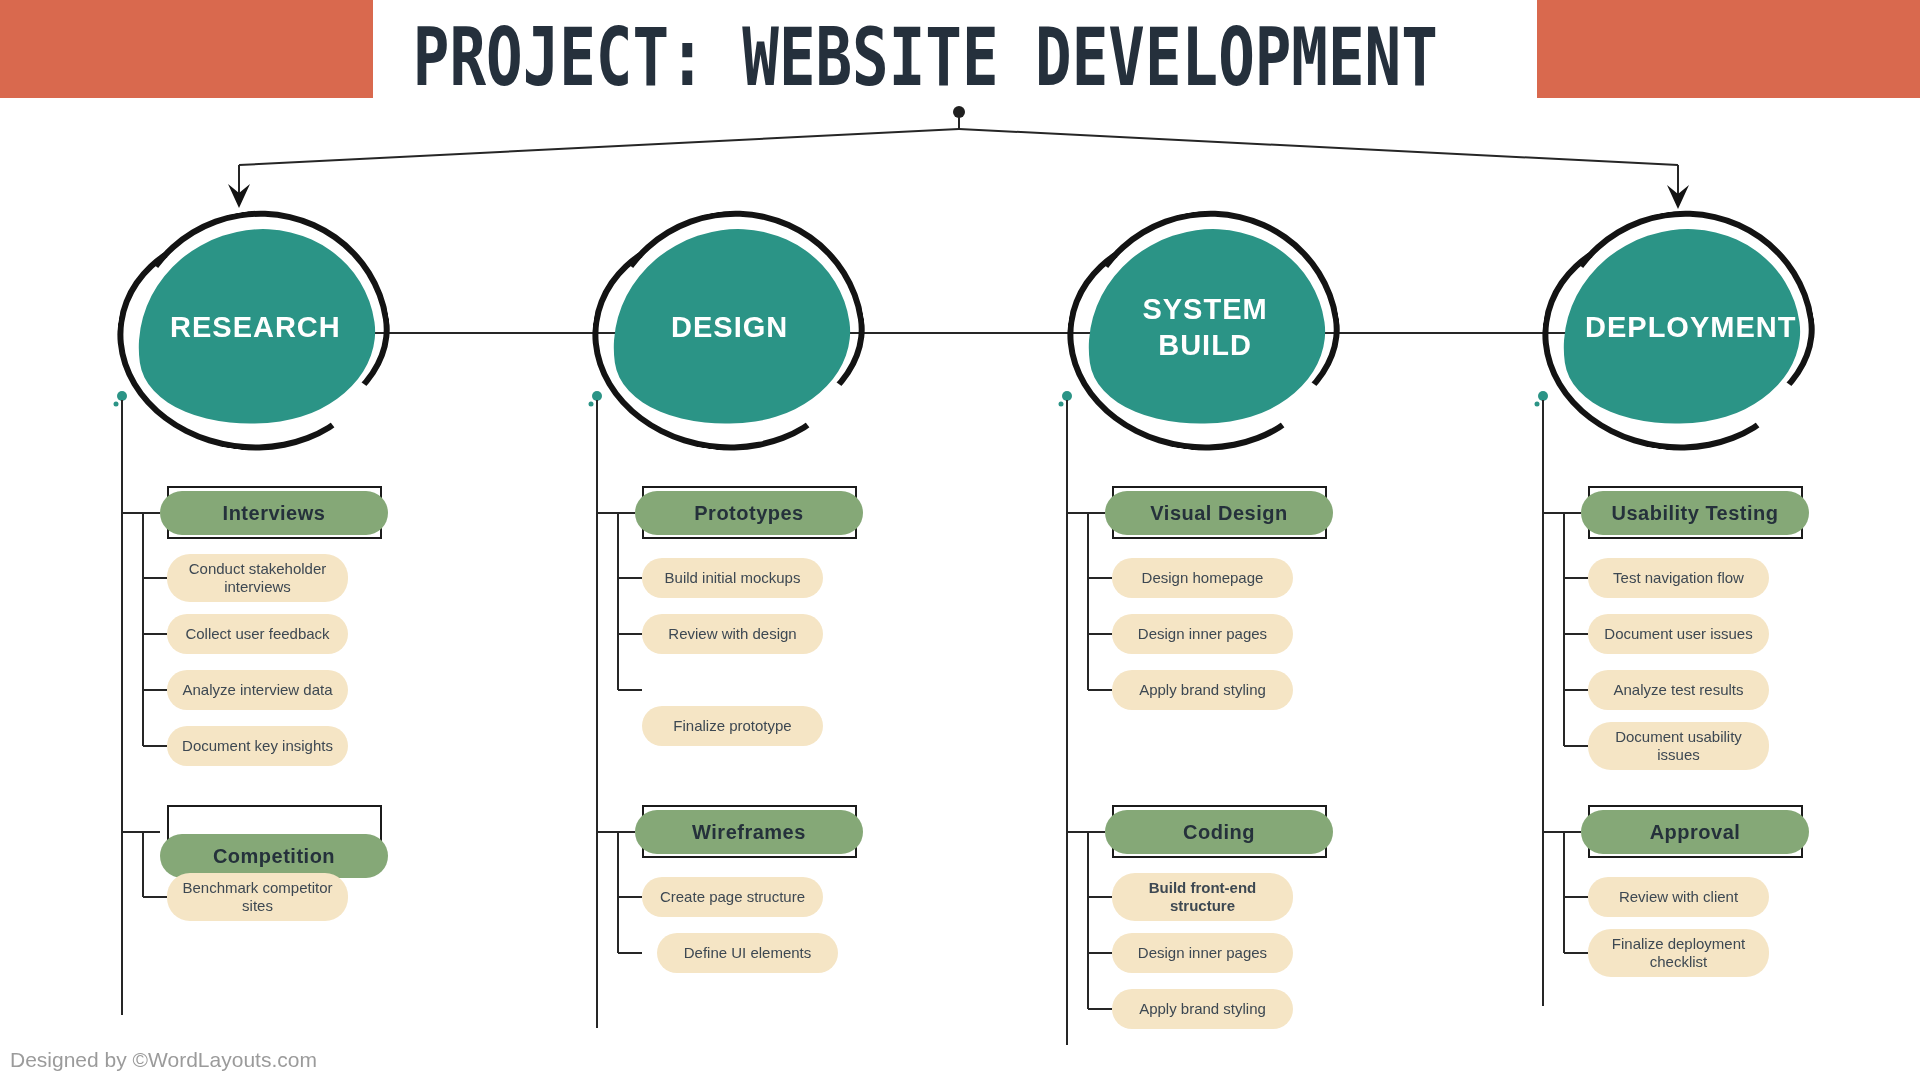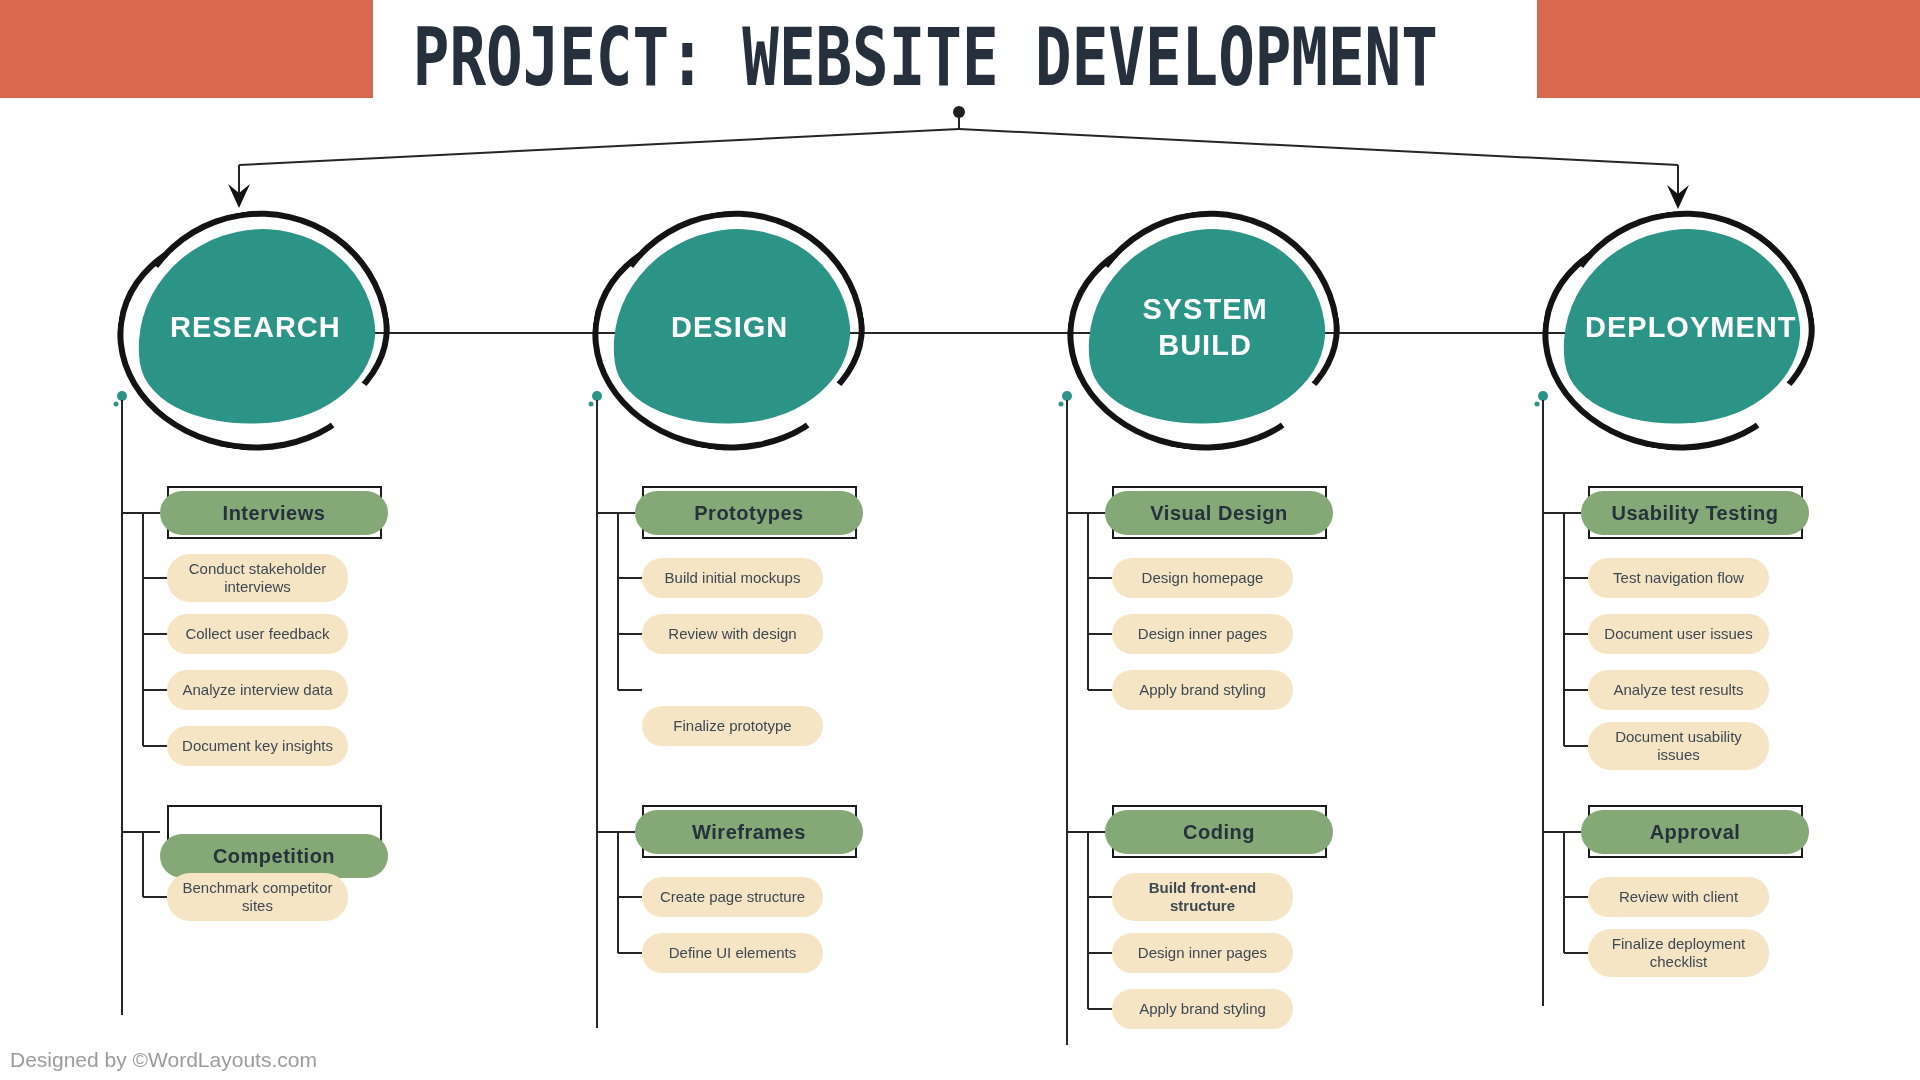--- a/index.html
+++ b/index.html
@@ -147,21 +147,21 @@
       <div class="group-header" style="left: 160px; top: 810px; margin-top: 24px;">Competition</div>
       <div class="task" style="left: 167px; top: 897px;">Benchmark competitor sites</div>
       <div class="group-outline" style="left: 642px; top: 486px;"></div>
       <div class="group-header" style="left: 635px; top: 491px;">Prototypes</div>
       <div class="task" style="left: 642px; top: 578px;">Build initial mockups</div>
       <div class="task" style="left: 642px; top: 634px;">Review with design</div>
       <div class="task" style="left: 642px; top: 690px; margin-top: 36px;">Finalize prototype</div>
       <div class="group-outline" style="left: 642px; top: 805px;"></div>
       <div class="group-header" style="left: 635px; top: 810px;">Wireframes</div>
       <div class="task" style="left: 642px; top: 897px;">Create page structure</div>
-      <div class="task" style="left: 642px; top: 953px;">Define UI elements</div>
+      <div class="task" style="left: 657px; top: 953px;">Define UI elements</div>
       <div class="group-outline" style="left: 1112px; top: 486px;"></div>
       <div class="group-header" style="left: 1105px; top: 491px;">Visual Design</div>
       <div class="task" style="left: 1112px; top: 578px;">Design homepage</div>
       <div class="task" style="left: 1112px; top: 634px;">Design inner pages</div>
       <div class="task" style="left: 1112px; top: 690px;">Apply brand styling</div>
       <div class="group-outline" style="left: 1112px; top: 805px;"></div>
       <div class="group-header" style="left: 1105px; top: 810px;">Coding</div>
       <div class="task" style="left: 1112px; top: 897px; font-weight: bold;">Build front-end structure</div>
       <div class="task" style="left: 1112px; top: 953px;">Design inner pages</div>
       <div class="task" style="left: 1112px; top: 1009px;">Apply brand styling</div>

